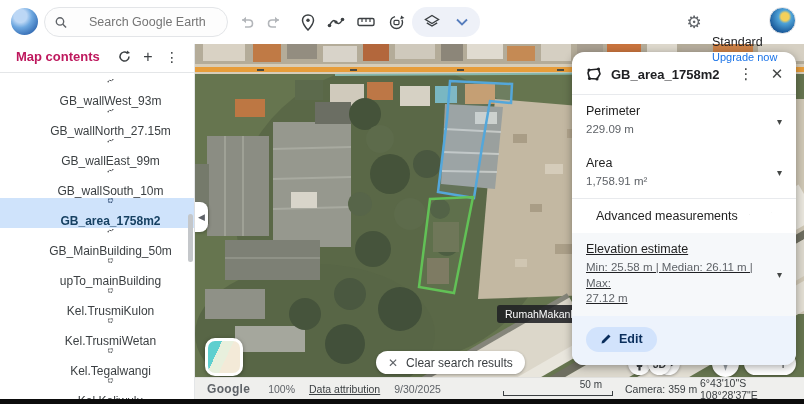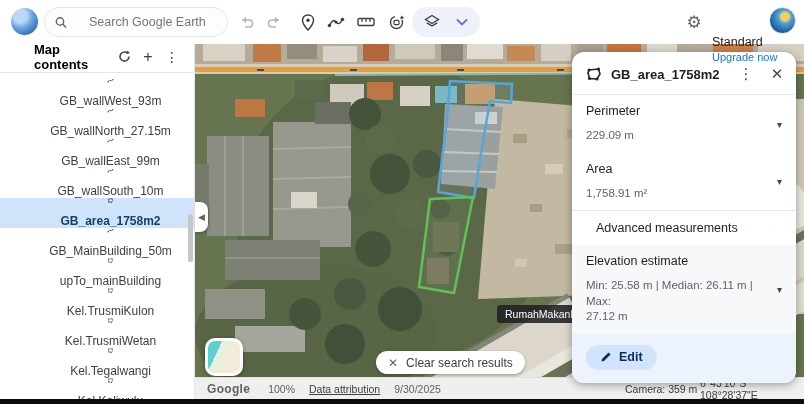--- a/index.html
+++ b/index.html
@@ -22,21 +22,21 @@
   .plan .p1{font-size:12.5px;color:#202124;margin-top:28px;}
   .plan .p2{font-size:11px;color:#1a73e8;cursor:pointer;}
   .avatar{position:absolute;left:769px;top:7px;width:27px;height:27px;border-radius:50%;
         background:radial-gradient(circle at 60% 35%,#f3d05a 0 18%,#4fa3d8 30%,#1d5e9e 70%,#123f74 100%);
         border:1px solid #dfe1e5;}
 
   
   .sidebar{position:absolute;left:0;top:44px;width:195px;height:355px;background:#fff;z-index:20;
         border-right:1px solid #e4e6e8;}
   .sb-head{height:25px;display:flex;align-items:center;padding:0 10px 0 16px;}
-  .sb-title{font-size:13px;font-weight:bold;color:#000000;flex:1;margin-left:18px;}
+  .sb-title{font-size:13px;font-weight:bold;color:#be185d;flex:1;}
   .sb-hicon{width:24px;height:24px;display:flex;align-items:center;justify-content:center;color:#3c4043;cursor:pointer;}
   .sb-div{border-top:1px solid #e4e6e8;margin-top:3px;}
   .sb-list{padding-top:5px;}
   .sb-item{height:30px;display:flex;align-items:center;gap:11px;padding-left:27px;font-size:12px;
         color:#3c4043;cursor:pointer;white-space:nowrap;flex-direction:column;}
   .sb-item.sel{background:#cfe3fb;font-weight:bold;color:#174162;}
   .sb-scroll{position:absolute;right:1px;top:170px;width:5px;height:48px;background:#c4c7ca;border-radius:3px;}
 
   
   .map{position:absolute;left:195px;top:44px;width:609px;height:333px;overflow:hidden;background:#66754f;}
@@ -62,26 +62,26 @@
   
   .panel{position:absolute;left:572px;top:52px;width:224px;z-index:25;background:#fff;border-radius:12px;
         box-shadow:0 2px 8px rgba(0,0,0,.35);overflow:hidden;}
   .pn-head{display:flex;align-items:center;gap:9px;padding:11px 8px 9px 14px;}
   .pn-title{flex:1;font-size:13px;font-weight:bold;color:#202124;}
   .pn-hbtn{width:22px;height:22px;display:flex;align-items:center;justify-content:center;color:#444746;
         font-size:15px;cursor:pointer;}
   .pn-div{border-top:1px solid #e8eaed;}
   .pn-row{position:relative;padding:9px 34px 9px 14px;}
   .pn-label{font-size:12.5px;color:#1f1f1f;}
-  .pn-value{font-size:11.5px;color:#5f6368;margin-top:10px;line-height:1.35;}
+  .pn-value{font-size:11.5px;color:#5f6368;margin-top:4px;line-height:1.35;}
   .pn-caret{position:absolute;right:14px;top:50%;transform:translateY(-50%);color:#444746;font-size:10px;cursor:pointer;}
   .pn-adv{display:flex;gap:11px;padding:10px 24px;}
   .pn-adv .pn-label{flex:0 0 auto;}
   .pn-adv .spacer{flex:1;}
-  .pn-elev{background:#f6f8fa;}
+  .pn-elev{background:#f6f8fa;text-decoration:underline;}
   .pn-editsec{background:#edf3fc;padding:11px 14px 13px;}
   .editbtn{display:inline-flex;align-items:center;gap:7px;background:#d2e3fc;color:#0a2e5c;
         border-radius:14px;padding:5px 14px 6px;font-size:12.5px;font-weight:bold;cursor:pointer;}
 
   
   .statusbar{position:absolute;left:195px;top:377px;width:609px;height:22px;background:#efefed;z-index:23;
         display:flex;align-items:center;font-size:10.5px;color:#3c4043;border-top:1px solid #e0e0de;}
   .sb-brand{font-weight:bold;color:#5f6368;font-size:12px;margin-left:12px;letter-spacing:.3px;}
   .sb-zoom{margin-left:18px;color:#5f6368;}
   .sb-attr{margin-left:14px;text-decoration:underline;color:#3c4043;cursor:pointer;}
@@ -504,19 +504,23 @@
         <span>Edit</span>
       </span>
     </div>
   </div>
 
   <div class="statusbar">
     <span class="sb-brand">Google</span>
     <span class="sb-zoom">100%</span>
     <span class="sb-attr">Data attribution</span>
     <span class="sb-date">9/30/2025</span>
+    <span class="scalewrap">
+      <span class="scalebar"></span>
+      <span class="scalelbl">50 m</span>
+    </span>
     <span class="sb-cam">Camera: 359 m</span>
     <span class="sb-coord">6°43'10"S 108°28'37"E</span>
 
   </div>
 
   <div class="blackstrip"></div>
 </div>
 
 </body></html>

